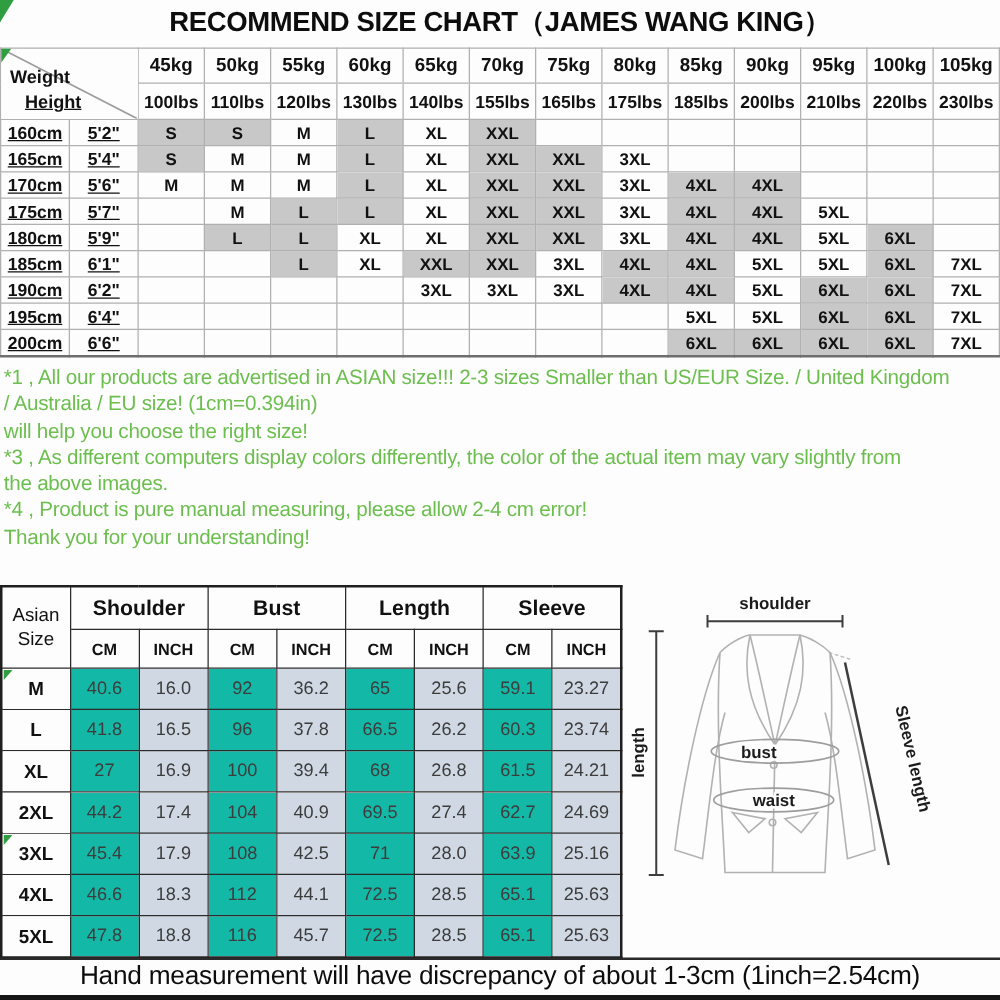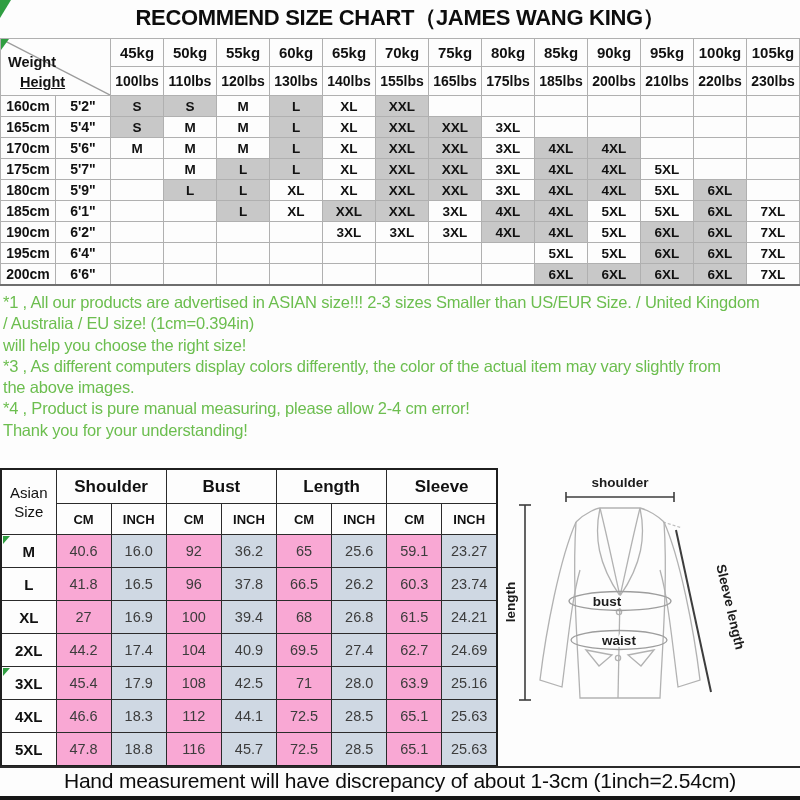--- a/index.html
+++ b/index.html
@@ -24,21 +24,21 @@
   table { border-collapse:collapse; table-layout:fixed; }
   .size-chart { position:absolute; top:38px; left:0; width:800px; }
   .size-chart th, .size-chart td {
     border:1px solid #b0b0b0; padding:0; text-align:center; overflow:hidden;
     white-space:nowrap; background:#fdfdfd;
   }
   .size-chart th.kg  { height:27px; font-size:15px; font-weight:bold; border-bottom:1px dotted #9f9f9f; }
   .size-chart th.lbs { height:28px; font-size:14px; font-weight:bold; }
   .size-chart td { height:20px; font-size:13.5px; font-weight:bold; }
   .size-chart td.hl { background:#c8c8c8; }
-  .size-chart td.hcm, .size-chart td.hft { font-size:14px; }
+  .size-chart td.hcm, .size-chart td.hft { font-size:14px;text-decoration:underline; }
   .size-chart { border-bottom:2px solid #6e6e6e; }
   th.corner { position:relative; background:#fdfdfd; }
   th.corner .diag { position:absolute; inset:0; width:100%; height:100%; }
   th.corner .corner-txt {
     position:absolute; left:7px; top:13px; font-size:14.5px; font-weight:bold;
     text-align:left; line-height:20px;
   }
   th.corner .corner-txt .ht { padding-left:12px;text-decoration:underline; }
 
   
@@ -53,21 +53,21 @@
   .measure-table th, .measure-table td {
     border:1px solid #2b2b2b; padding:0; text-align:center; background:#fdfdfd;
     overflow:hidden; white-space:nowrap;
   }
   .measure-table { border:2px solid #1f1f1f; }
   .measure-table th.asian { font-size:15px; font-weight:normal; line-height:19px; }
   .measure-table th.group { height:33px; font-size:17px; font-weight:bold; }
   .measure-table th.unit  { height:30px; font-size:13px; font-weight:bold; }
   .measure-table td { height:32px; font-size:14.5px; color:#3c3c3c; }
   .measure-table td.msize { font-size:15px; font-weight:bold; color:#111; position:relative; }
-  .measure-table td.mcm   { background:#f9a8d4; }
+  .measure-table td.mcm   { background:#14b8a6; }
   .measure-table td.minch { background:#cfd8e3; }
   .measure-table td.marker::before {
     content:""; position:absolute; top:1px; left:1px; width:0; height:0;
     border-style:solid; border-width:8px 7px 0 0;
     border-color:#2f9e41 transparent transparent transparent;
   }
 
   
   .jacket { position:absolute; top:470px; left:500px; }
   .jacket text {

